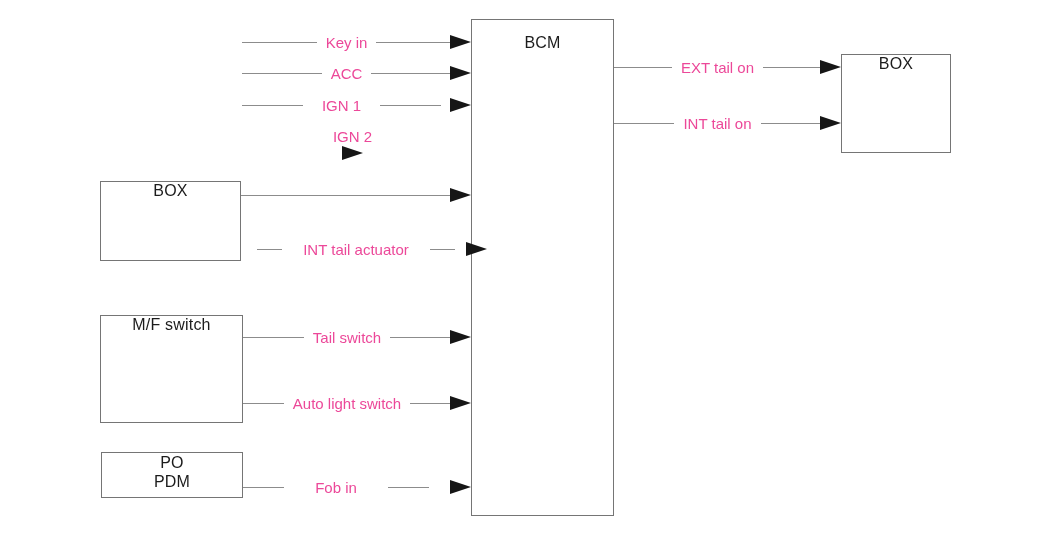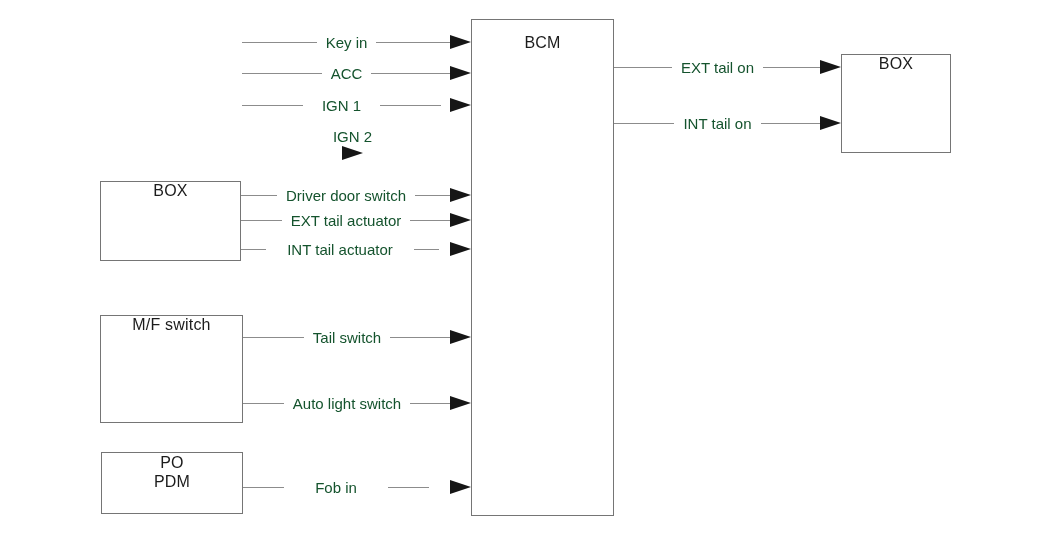--- a/index.html
+++ b/index.html
@@ -40,21 +40,21 @@
     align-items: center;
   }
   .ln {
     flex: 1;
     height: 0;
     border-top: 1.5px solid #8c8c8c;
   }
   .lbl {
     padding: 0 9px;
     font-size: 15px;
-    color: #14532d;
+    color: #ec4899;
     white-space: nowrap;
   }
   .arrow {
     width: 0;
     height: 0;
     border-top: 7px solid transparent;
     border-bottom: 7px solid transparent;
     border-left: 21px solid #161616;
     margin-left: -1px;
   }
@@ -69,21 +69,21 @@
   </div>
 
   <div class="node" style="left:100px; top:181px; width:141px; height:80px;">
     <span>BOX</span>
   </div>
 
   <div class="node" style="left:100px; top:315px; width:143px; height:108px;">
     <span>M/F switch</span>
   </div>
 
-  <div class="node" style="left:101px; top:452px; width:142px; height:62px;">
+  <div class="node" style="left:101px; top:452px; width:142px; height:46px;">
     <span class="stack">
       <span>PO</span>
       <span>PDM</span>
     </span>
   </div>
 
   <div class="node" style="left:841px; top:54px; width:110px; height:99px;">
     <span>BOX</span>
   </div>
 
@@ -110,33 +110,26 @@
 
   <div class="row" style="left:238px; top:127px; width:229px;flex-direction:column;">
     <span class="ln"></span>
     <span class="lbl">IGN 2</span>
     <span class="ln"></span>
     <span class="arrow"></span>
   </div>
 
   <div class="row" style="left:241px; top:184px; width:230px;">
     <span class="ln"></span>
-    <span class="lbl">Driver door switch</span>
     <span class="ln"></span>
     <span class="arrow"></span>
   </div>
 
-  <div class="row" style="left:241px; top:209px; width:230px;">
-    <span class="ln"></span>
-    <span class="lbl">EXT tail actuator</span>
-    <span class="ln"></span>
-    <span class="arrow"></span>
-  </div>
 
-  <div class="row" style="left:241px; top:238px; width:230px;gap:12px;">
+  <div class="row" style="left:257px; top:238px; width:230px;gap:12px;">
     <span class="ln"></span>
     <span class="lbl">INT tail actuator</span>
     <span class="ln"></span>
     <span class="arrow"></span>
   </div>
 
   <div class="row" style="left:243px; top:326px; width:228px;">
     <span class="ln"></span>
     <span class="lbl">Tail switch</span>
     <span class="ln"></span>

